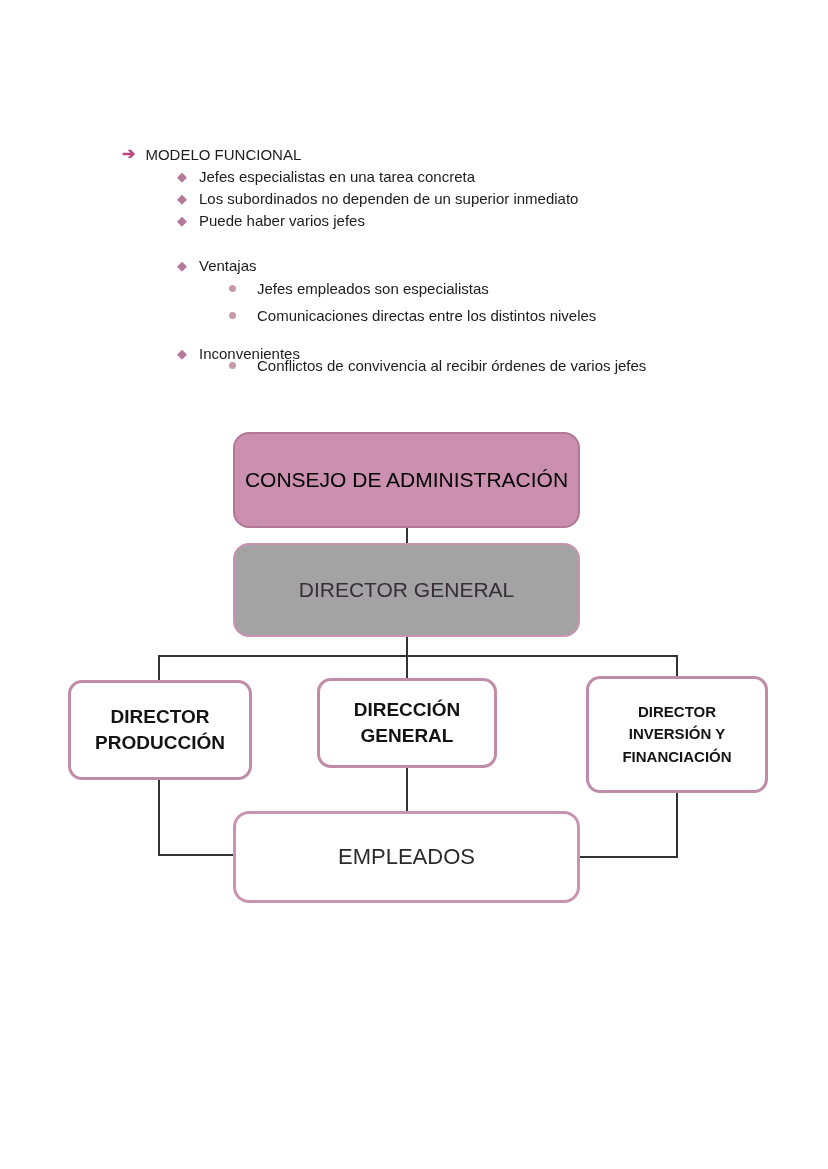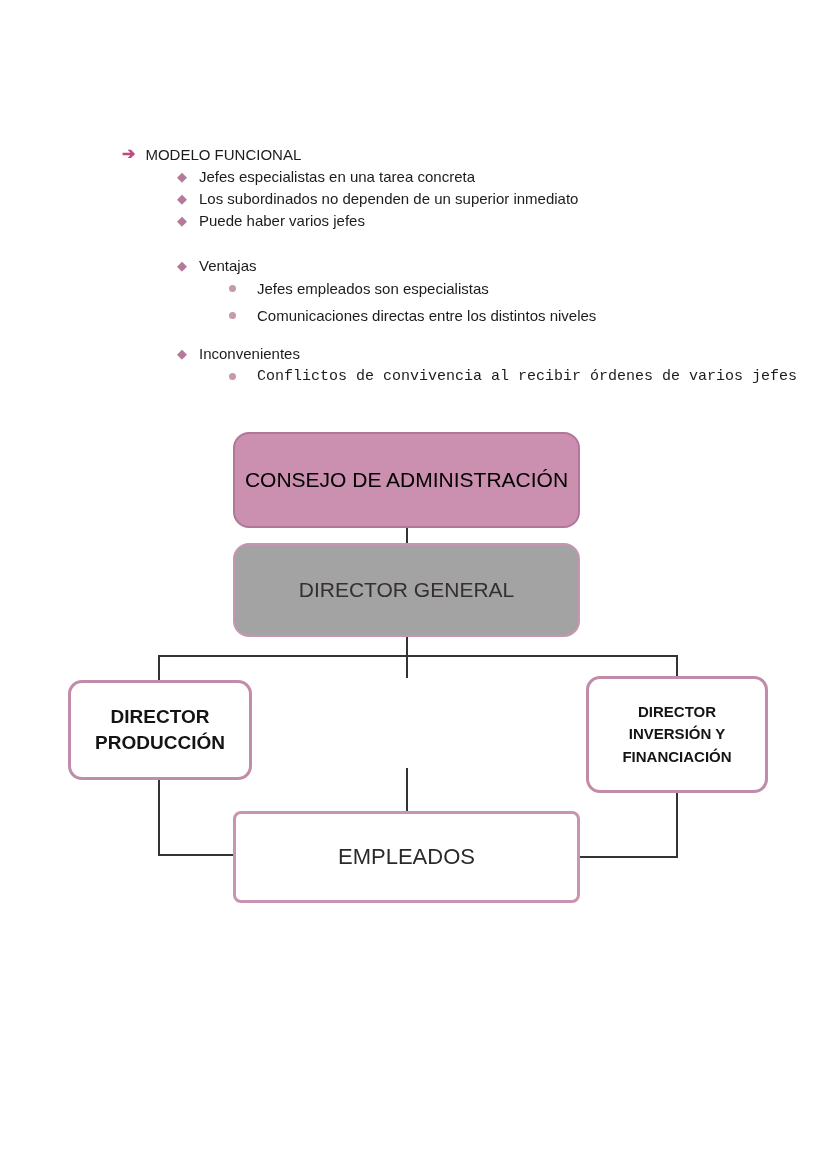--- a/index.html
+++ b/index.html
@@ -21,21 +21,21 @@
     font-size:21px; color:#000000; white-space:nowrap; }
   .box-dg { left:233px; top:543px; width:347px; height:94px;
     background:#a3a3a3; border:2px solid #c894b1; border-radius:16px;
     font-size:21px; color:#352e35; white-space:nowrap; }
   .box-outline { background:#ffffff; border:3px solid #c08ca9; border-radius:14px;
     font-weight:bold; color:#141414; line-height:1.35; padding:0 16px; }
   .box-dp  { left:68px;  top:680px; width:184px; height:100px; font-size:19px; }
   .box-dg2 { left:317px; top:678px; width:180px; height:90px; font-size:19px; }
   .box-di  { left:586px; top:676px; width:182px; height:117px; font-size:15px; line-height:1.5; }
   .box-emp { left:233px; top:811px; width:347px; height:92px;
-    background:#ffffff; border:3px solid #c894b1; border-radius:8px;
+    background:#ffffff; border:3px solid #c894b1; border-radius:16px;
     font-size:22px; color:#2a2a2a; white-space:nowrap; }
   .conn { position:absolute; background:#333333; }
 </style>
 </head>
 <body>
 
 <div class="page">
 
   <div class="nline" style="left:122px; top:145px;">
     <span class="arrow-glyph">➔</span>
@@ -65,21 +65,21 @@
   </div>
   <div class="nline" style="left:229px; top:306px;">
     <span class="dot-glyph"></span>
     <span>Comunicaciones directas entre los distintos niveles</span>
   </div>
 
   <div class="nline" style="left:177px; top:344px;">
     <span class="diamond-glyph">◆</span>
     <span>Inconvenientes</span>
   </div>
-  <div class="nline" style="left:229px; top:367px;font-family:Liberation Mono, monospace;">
+  <div class="nline" style="left:229px; top:356px;">
     <span class="dot-glyph"></span>
     <span>Conflictos de convivencia al recibir órdenes de varios jefes</span>
   </div>
 
   <div class="conn" style="left:406px; top:528px; width:2px; height:15px;"></div>
   <div class="conn" style="left:406px; top:637px; width:2px; height:20px;"></div>
   <div class="conn" style="left:158px; top:655px; width:520px; height:2px;"></div>
   <div class="conn" style="left:158px; top:655px; width:2px; height:25px;"></div>
   <div class="conn" style="left:406px; top:655px; width:2px; height:23px;"></div>
   <div class="conn" style="left:676px; top:655px; width:2px; height:21px;"></div>
@@ -91,20 +91,23 @@
 
   <div class="box box-consejo">
     <span>CONSEJO DE ADMINISTRACIÓN</span>
   </div>
   <div class="box box-dg">
     <span>DIRECTOR GENERAL</span>
   </div>
   <div class="box box-outline box-dp">
     <span>DIRECTOR PRODUCCIÓN</span>
   </div>
+  <div class="box box-outline box-dg2">
+    <span>DIRECCIÓN GENERAL</span>
+  </div>
   <div class="box box-outline box-di">
     <span>DIRECTOR INVERSIÓN Y FINANCIACIÓN</span>
   </div>
   <div class="box box-emp">
     <span>EMPLEADOS</span>
   </div>
 
 </div>
 
 </body></html>

